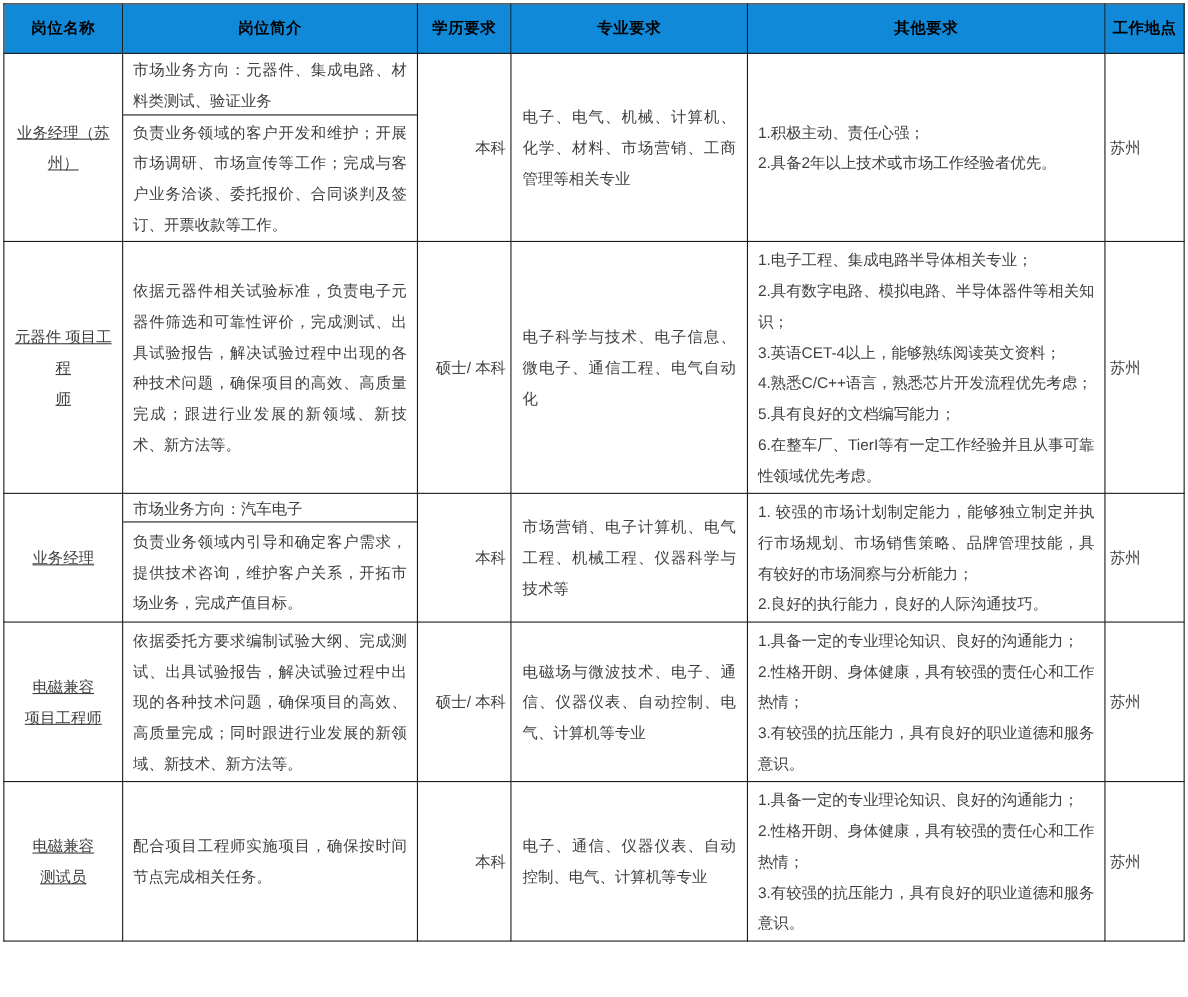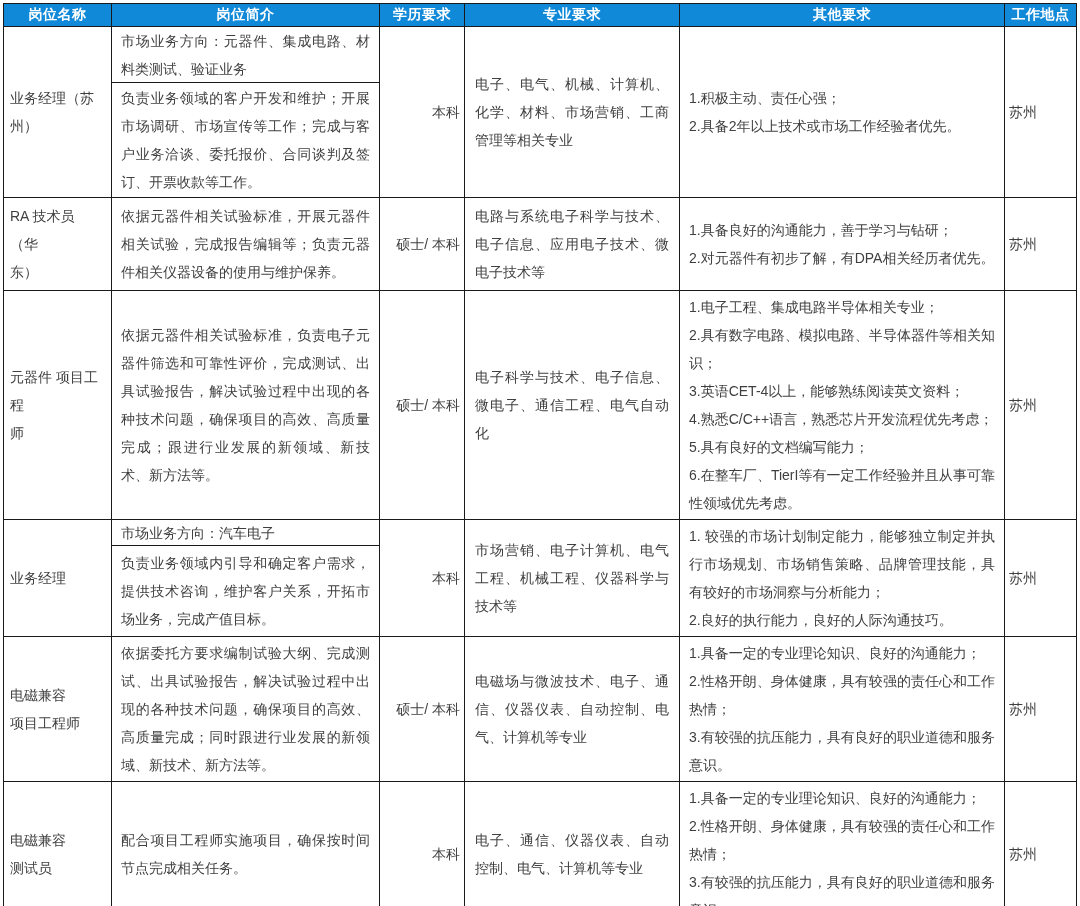--- a/index.html
+++ b/index.html
@@ -12,35 +12,35 @@
   .page { width: 1080px; height: 906px; overflow: hidden; position: relative; }
   table.jobs {
     border-collapse: collapse;
     table-layout: fixed;
     width: 1073px;
     margin: 3px 0 0 3px;
   }
   th, td { border: 1px solid #1a1a1a; }
   thead th {
     background: #1189d9;
-    color: #ffffff;
+    color: #000000;
     font-size: 14px;
     font-weight: bold;
-    height: 23px;
+    height: 45px;
     text-align: center;
     vertical-align: middle;
     letter-spacing: 0.5px;
   }
   td {
     font-size: 14px;
     vertical-align: middle;
     line-height: 2;
   }
   
-  td.c-name { text-align: left; white-space: pre-line; padding: 0 6px; }
+  td.c-name { text-align: center; white-space: pre-line; padding: 0 6px; text-decoration: underline; }
   td.c-intro { padding: 0 9px; text-align: justify; }
   td.c-intro.split { padding: 0; }
   td.c-edu { text-align: right; padding: 0 4px; }
   td.c-major { padding: 4px 10px; text-align: justify; }
   td.c-other { padding: 2px 9px; text-align: justify; }
   td.c-loc { text-align: left; padding: 0 4px; }
   
   .intro-part { display: flex; align-items: center; padding: 0 9px; text-align: justify; }
   .intro-part.first { border-bottom: 1px solid #1a1a1a; }
   .h56 { height: 56px; }
@@ -94,32 +94,20 @@
         </td>
         <td class="c-edu">本科</td>
         <td class="c-major">电子、电气、机械、计算机、化学、材料、市场营销、工商管理等相关专业</td>
         <td class="c-other">
           <div class="req-item">1.积极主动、责任心强；</div>
           <div class="req-item">2.具备2年以上技术或市场工作经验者优先。</div>
         </td>
         <td class="c-loc">苏州</td>
       </tr>
 
-      <tr class="r2">
-        <td class="c-name">RA 技术员 （华
-东）</td>
-        <td class="c-intro">依据元器件相关试验标准，开展元器件相关试验，完成报告编辑等；负责元器件相关仪器设备的使用与维护保养。</td>
-        <td class="c-edu">硕士/ 本科</td>
-        <td class="c-major">电路与系统电子科学与技术、电子信息、应用电子技术、微电子技术等</td>
-        <td class="c-other">
-          <div class="req-item">1.具备良好的沟通能力，善于学习与钻研；</div>
-          <div class="req-item">2.对元器件有初步了解，有DPA相关经历者优先。</div>
-        </td>
-        <td class="c-loc">苏州</td>
-      </tr>
 
       <tr class="r3">
         <td class="c-name">元器件 项目工程
 师</td>
         <td class="c-intro">依据元器件相关试验标准，负责电子元器件筛选和可靠性评价，完成测试、出具试验报告，解决试验过程中出现的各种技术问题，确保项目的高效、高质量完成；跟进行业发展的新领域、新技术、新方法等。</td>
         <td class="c-edu">硕士/ 本科</td>
         <td class="c-major">电子科学与技术、电子信息、微电子、通信工程、电气自动化</td>
         <td class="c-other">
           <div class="req-item">1.电子工程、集成电路半导体相关专业；</div>
           <div class="req-item">2.具有数字电路、模拟电路、半导体器件等相关知识；</div>

